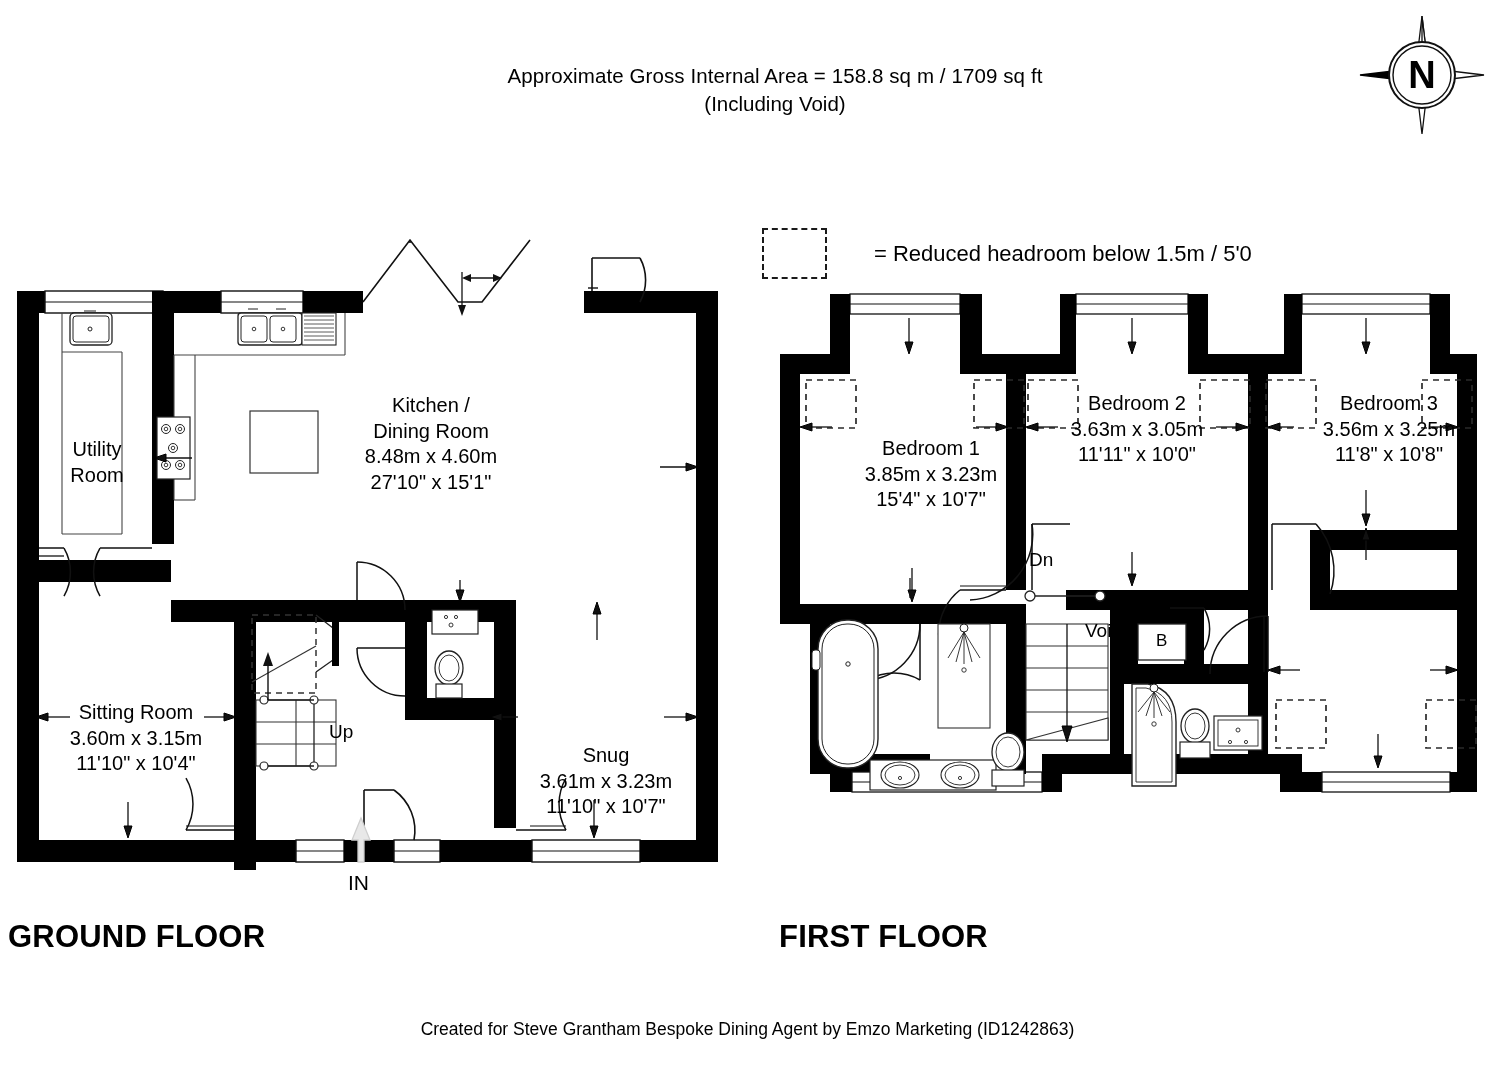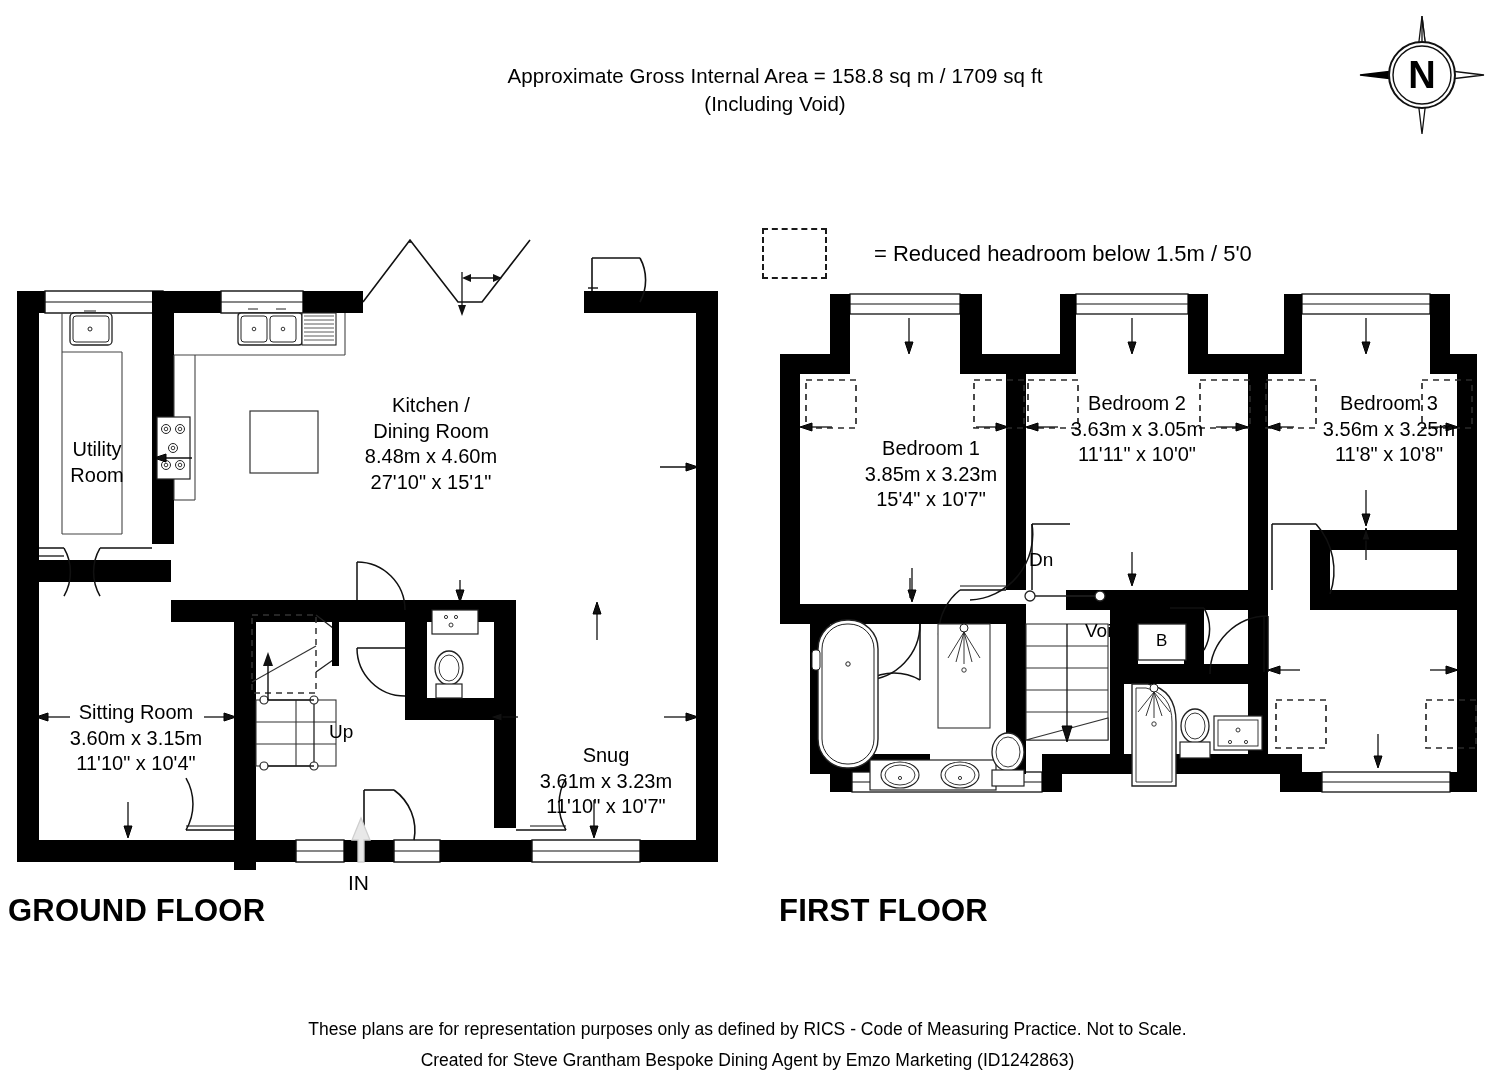--- a/index.html
+++ b/index.html
@@ -65,20 +65,21 @@
     font-size: 22px;
     white-space: nowrap;
   }
 
   
   .floor-title {
     position: absolute;
     font-size: 31px;
     font-weight: bold;
     letter-spacing: 0.2px;
+    margin-top: 26px;
   }
   #ground-floor-title { left: 8px; top: 893px; }
   #first-floor-title { left: 779px; top: 893px; }
 
   
   #footer {
     position: absolute;
     left: 0;
     top: 1014px;
     width: 1495px;
@@ -624,17 +625,16 @@
 
     <div class="mini-label" style="left:315px; top:620px;">Void</div>
 
     <div class="mini-label" style="left:386px; top:631px; font-size:17px;">B</div>
   </div>
 
   <div class="floor-title" id="ground-floor-title">GROUND FLOOR</div>
   <div class="floor-title" id="first-floor-title">FIRST FLOOR</div>
 
   <div id="footer">
-    <div>These plans are for representation purposes only as defined by RICS - Code of Measuring Practice. Not to Scale.</div>
     <div>Created for Steve Grantham Bespoke Dining Agent by Emzo Marketing (ID1242863)</div>
   </div>
 
 </div>
 
 </body></html>

